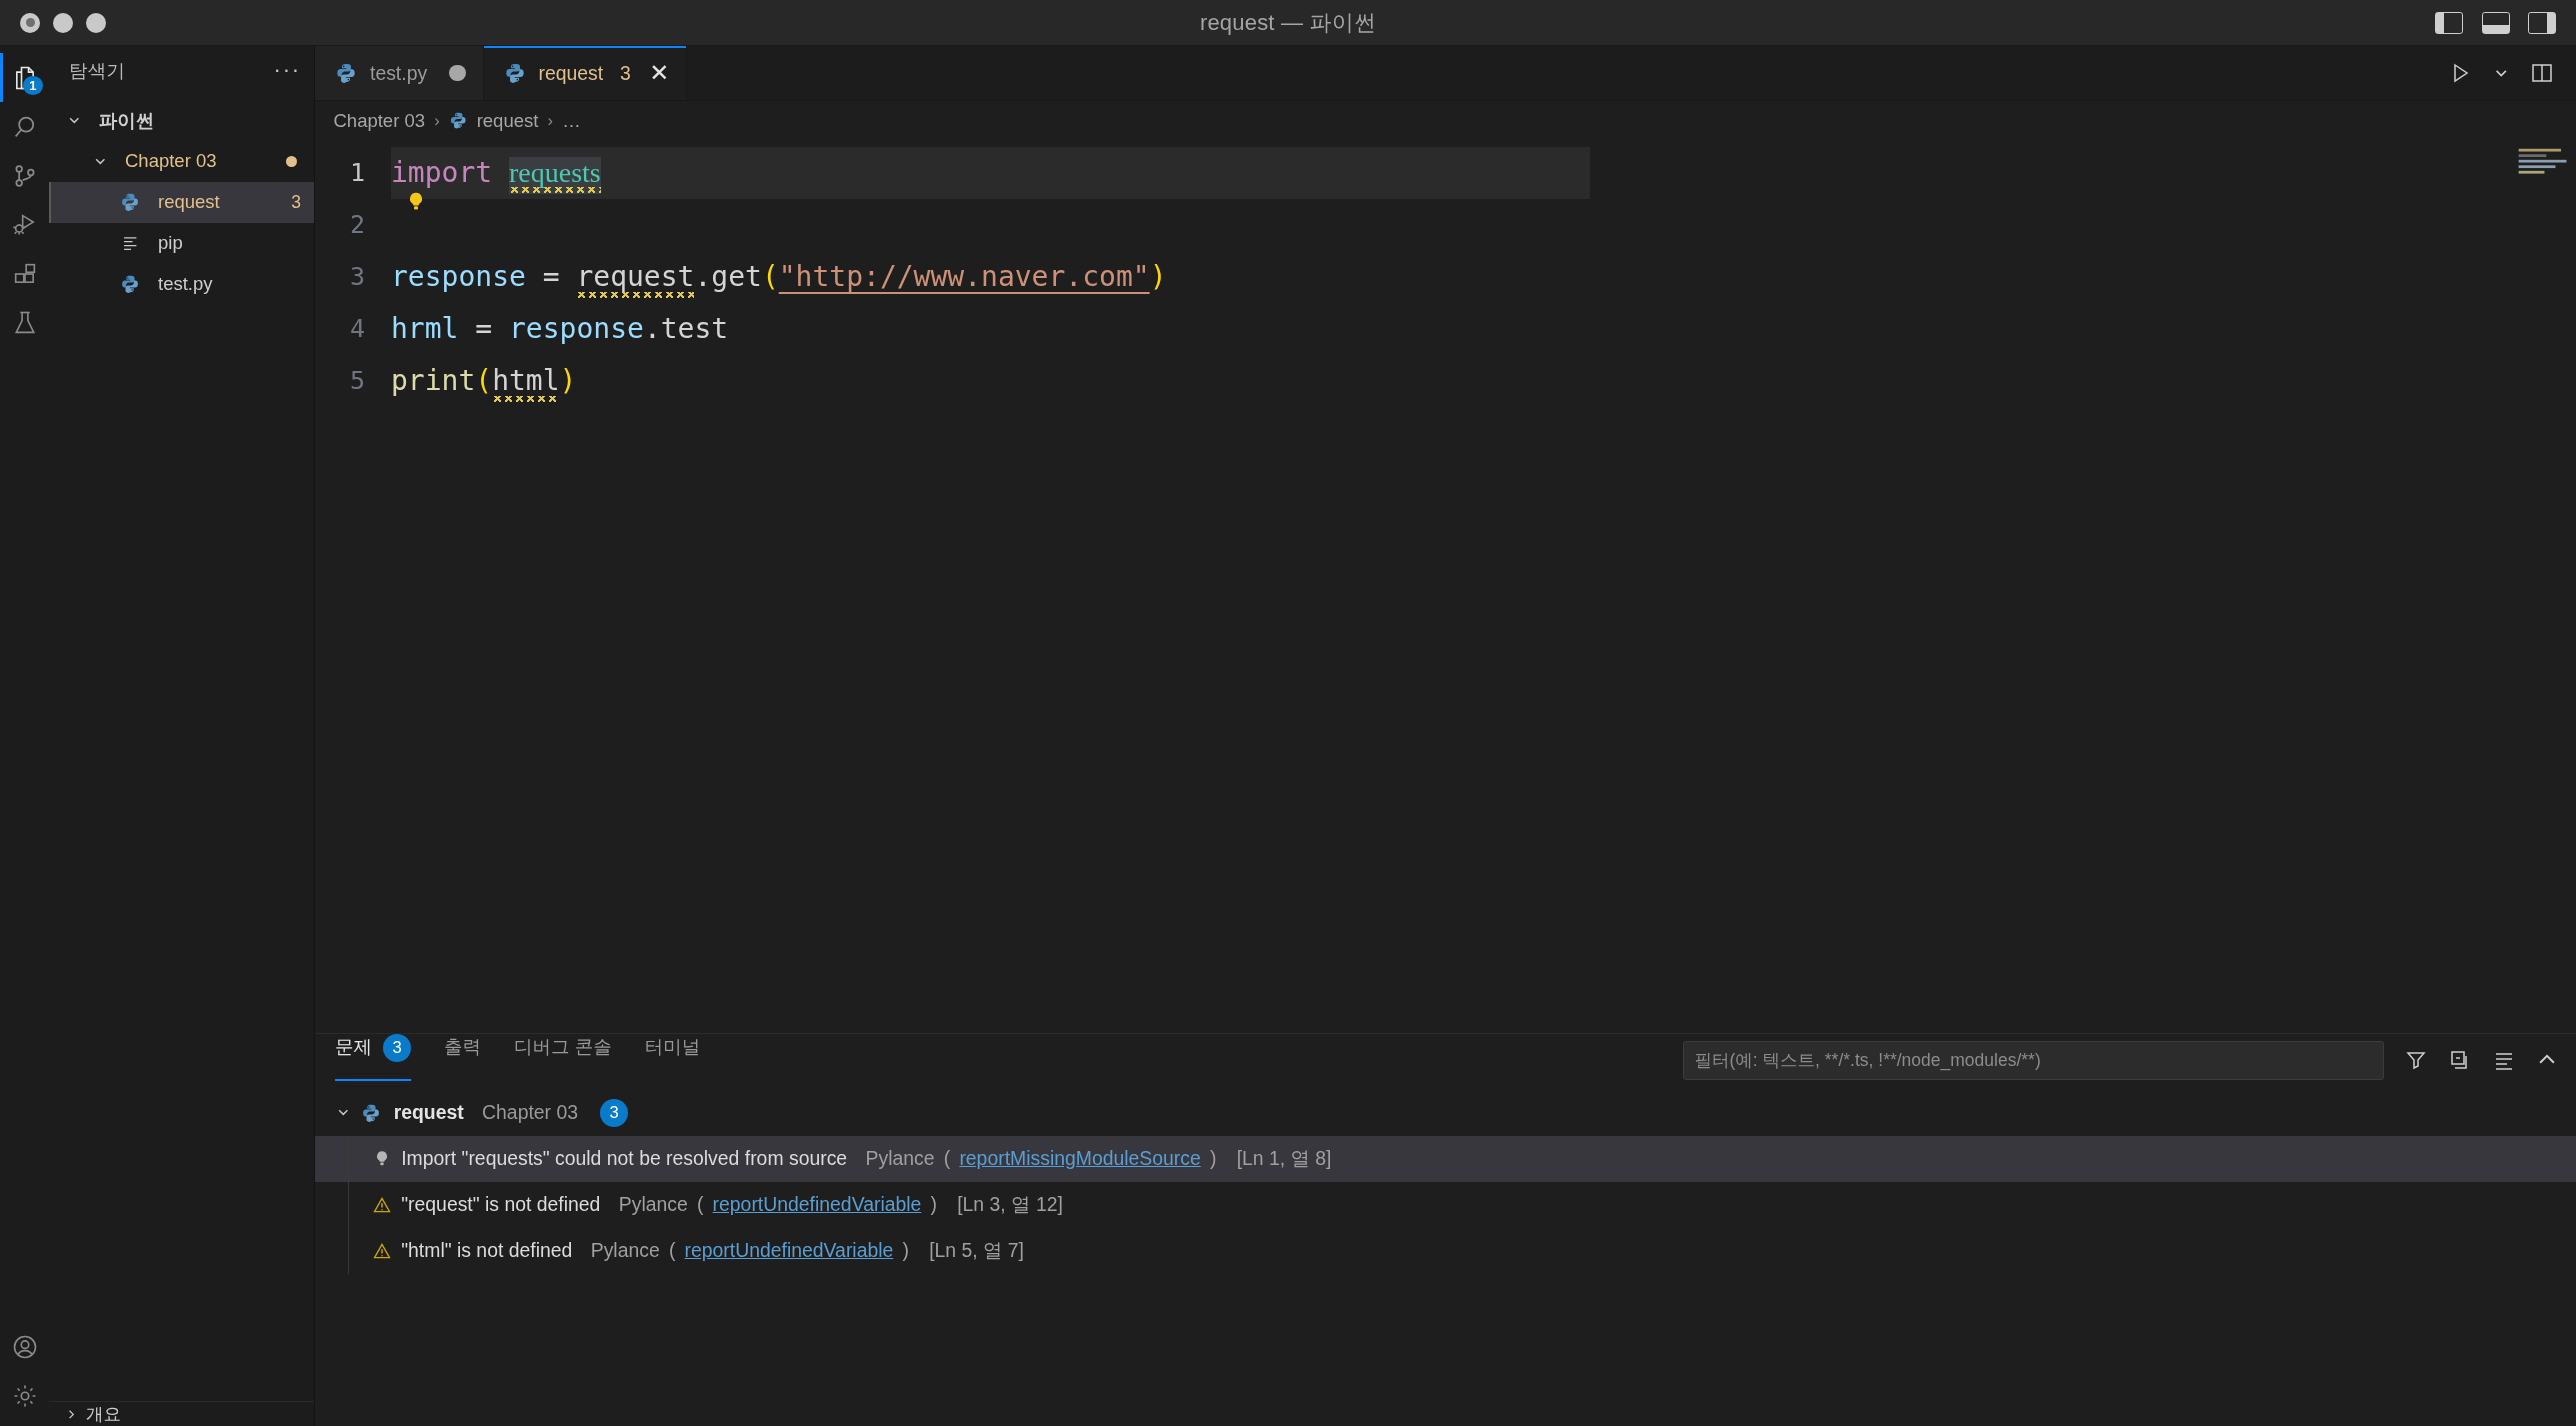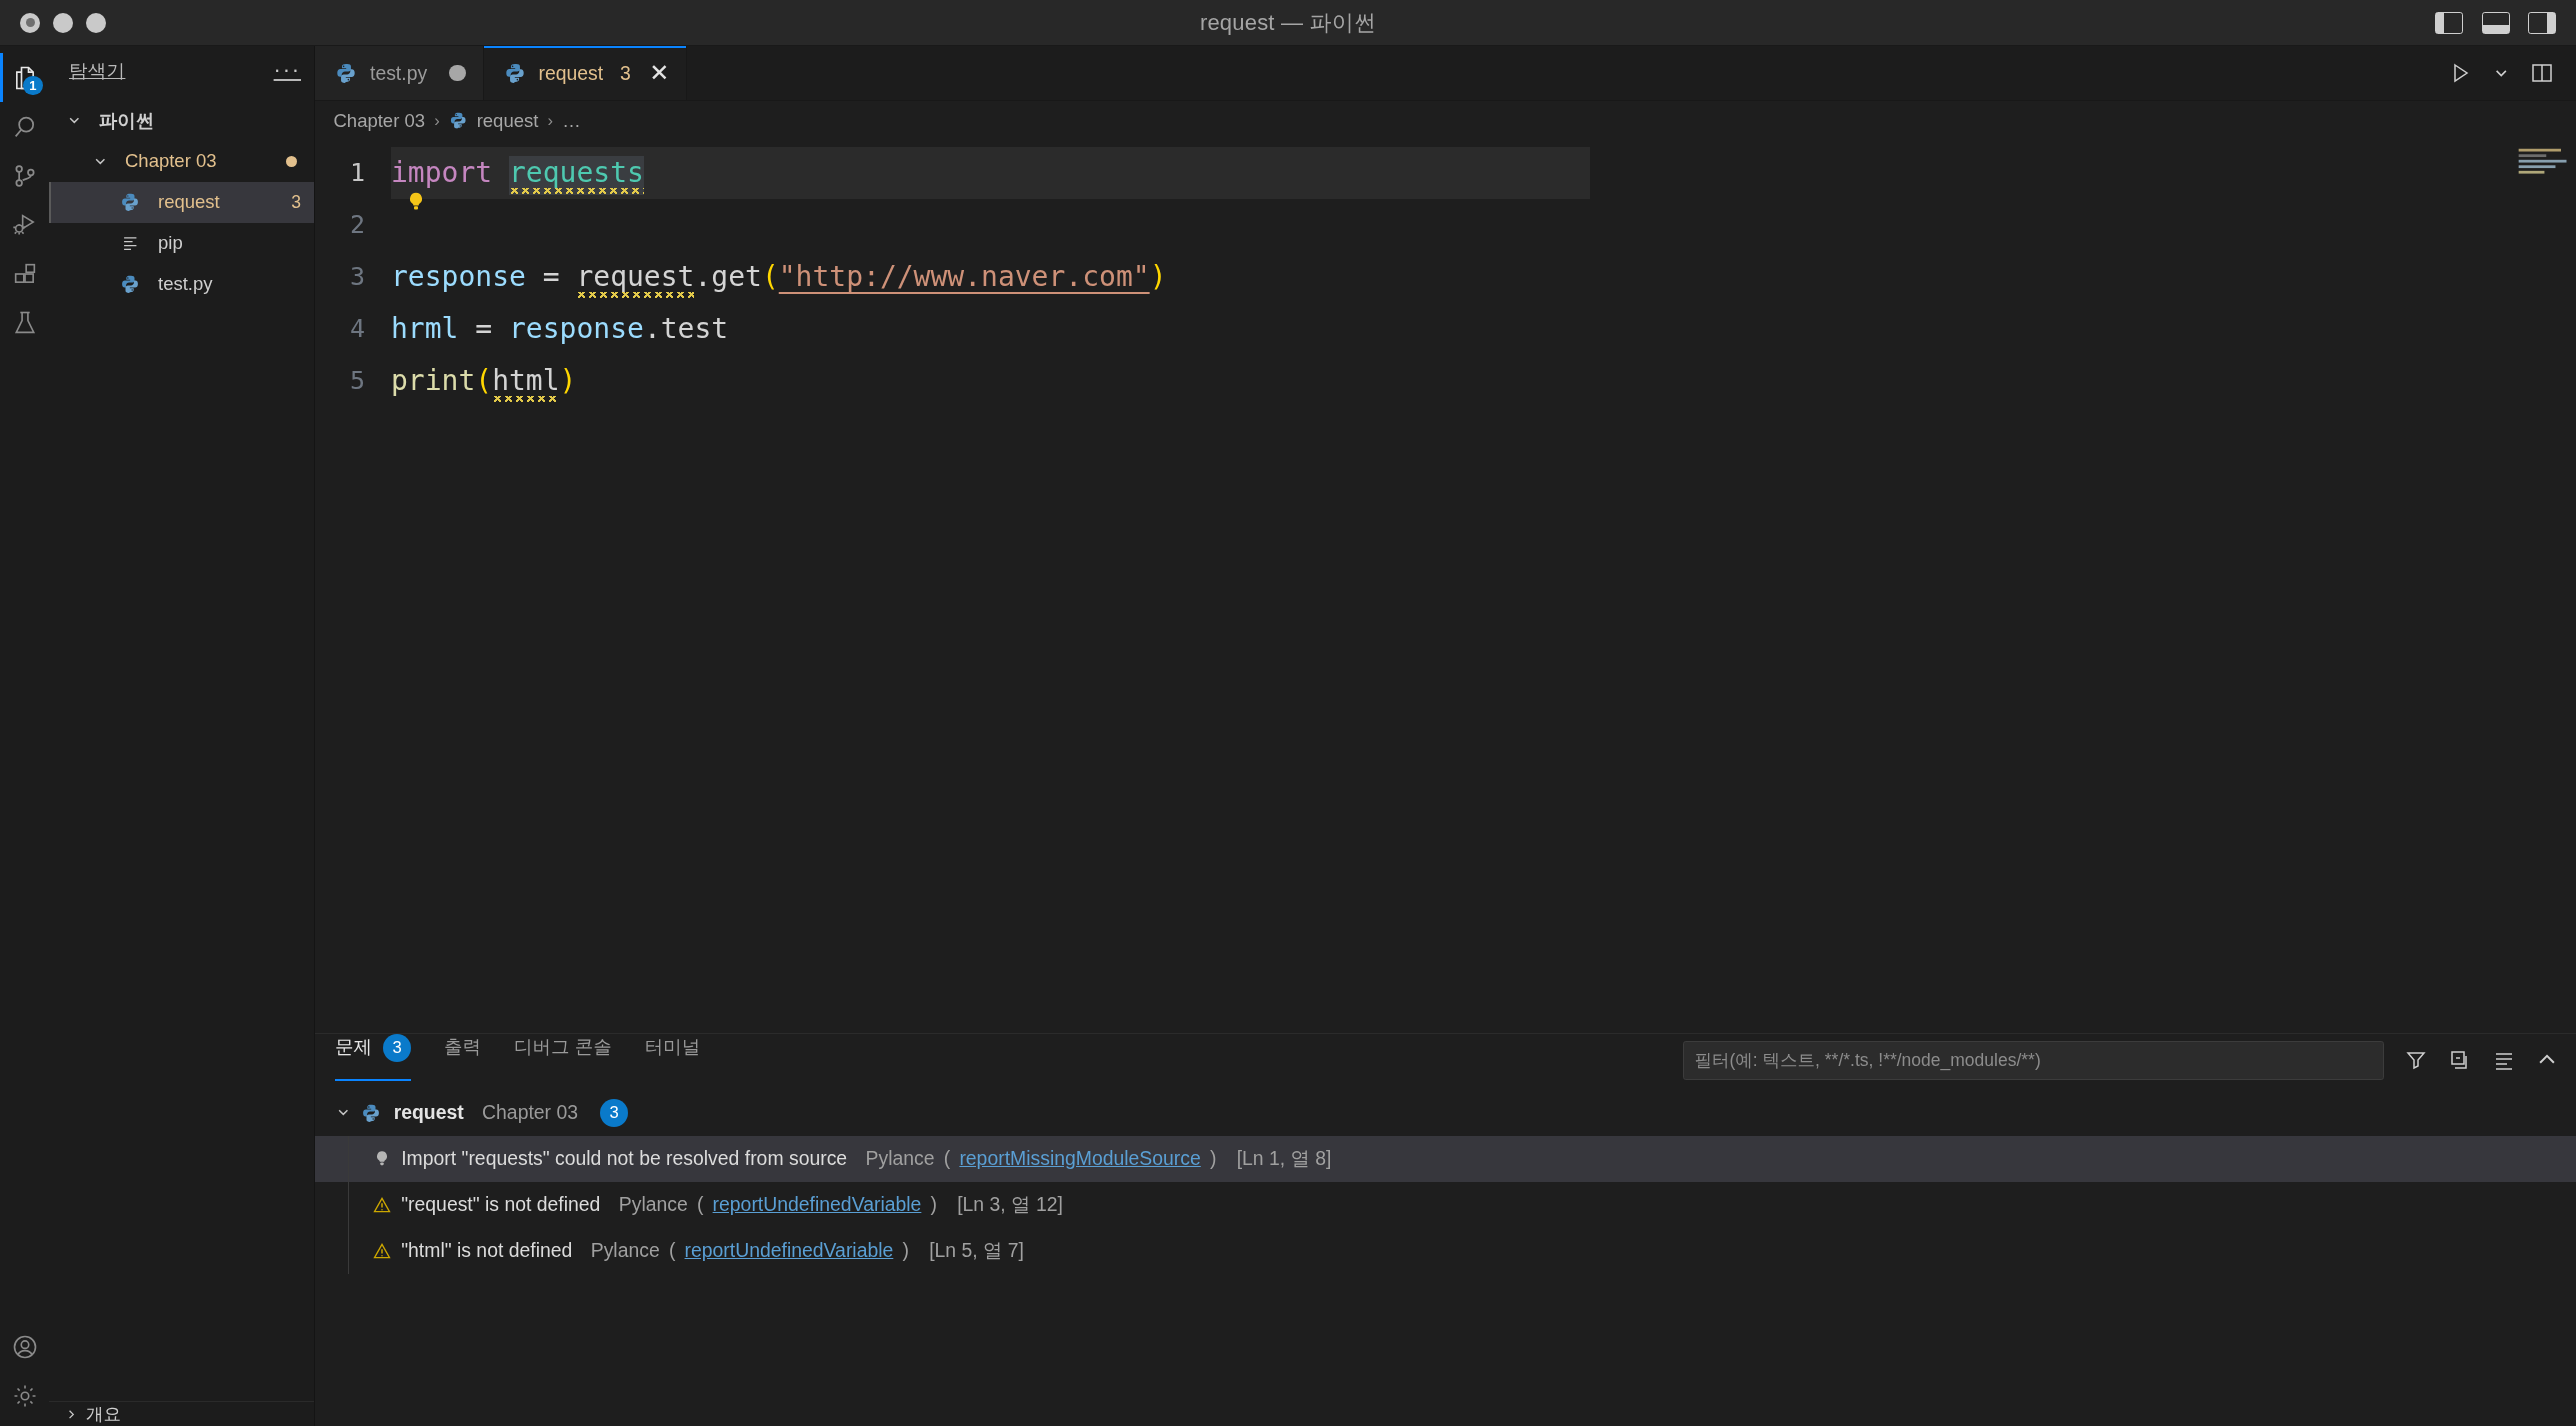--- a/index.html
+++ b/index.html
@@ -81,21 +81,21 @@
 
   
   .sidebar {
     width: 266px; flex: 0 0 266px;
     background: #1c1c1c;
     display: flex; flex-direction: column;
     border-right: 0.9px solid #141414;
   }
   .sb-header {
     height: 48px; display: flex; align-items: center;
-    padding: 0 13px 0 20px; color: #b9b9b9; text-decoration: underline;
+    padding: 0 13px 0 20px; color: #b9b9b9;
   }
   .sb-title { font-size: 18.5px; letter-spacing: 0.3px; }
   .sb-actions { margin-left: auto; color: #c9c9c9; font-size: 22px; line-height: 9.2px; letter-spacing: 1.8px; }
   .tree { flex: 1; overflow: hidden; padding-top: 5.5px; }
   .trow {
     height: 41px; display: flex; align-items: center;
     font-size: 18.5px; color: #cfcfcf; position: relative;
     white-space: nowrap;
   }
   .trow.selected { background: #37373d; }
@@ -156,21 +156,21 @@
     padding-top: 7.4px;
   }
   .cl { display: flex; height: 52px; align-items: center; position: relative; }
   .ln {
     width: 76px; flex: 0 0 76px; text-align: right; padding-right: 26px;
     color: #6e7681; font-size: 25px;
   }
   .ln.cur { color: #c6c6c6; }
   .ctext { white-space: pre; position: relative; }
   .kw { color: #c586c0; }
-  .mod { color: #4ec9b0; }
+  .mod { color: #4ec9b0; font-family: Liberation Serif, serif; }
   .var { color: #9cdcfe; }
   .plain { color: #d4d4d4; }
   .str { color: #ce9178; }
   .paren { color: #ffd700; }
   .fn { color: #dcdcaa; }
   .sel { background: #3a3d41; }
   .squig {
     border-bottom: 2.8px solid transparent;
     background-repeat: repeat-x;
     background-position: left bottom;

